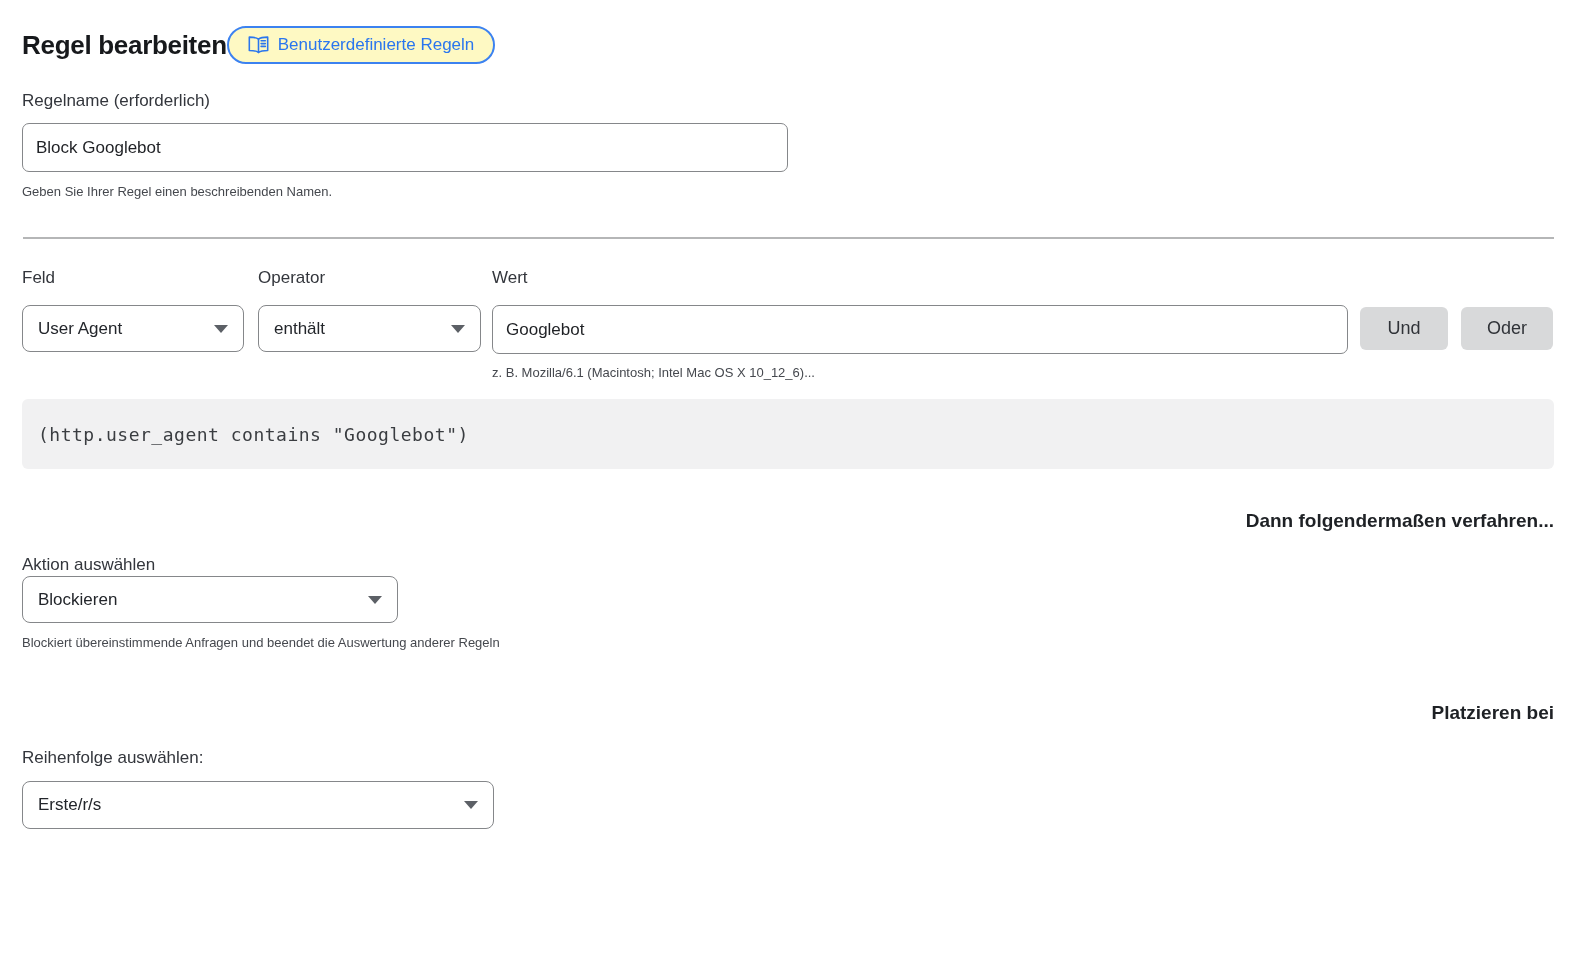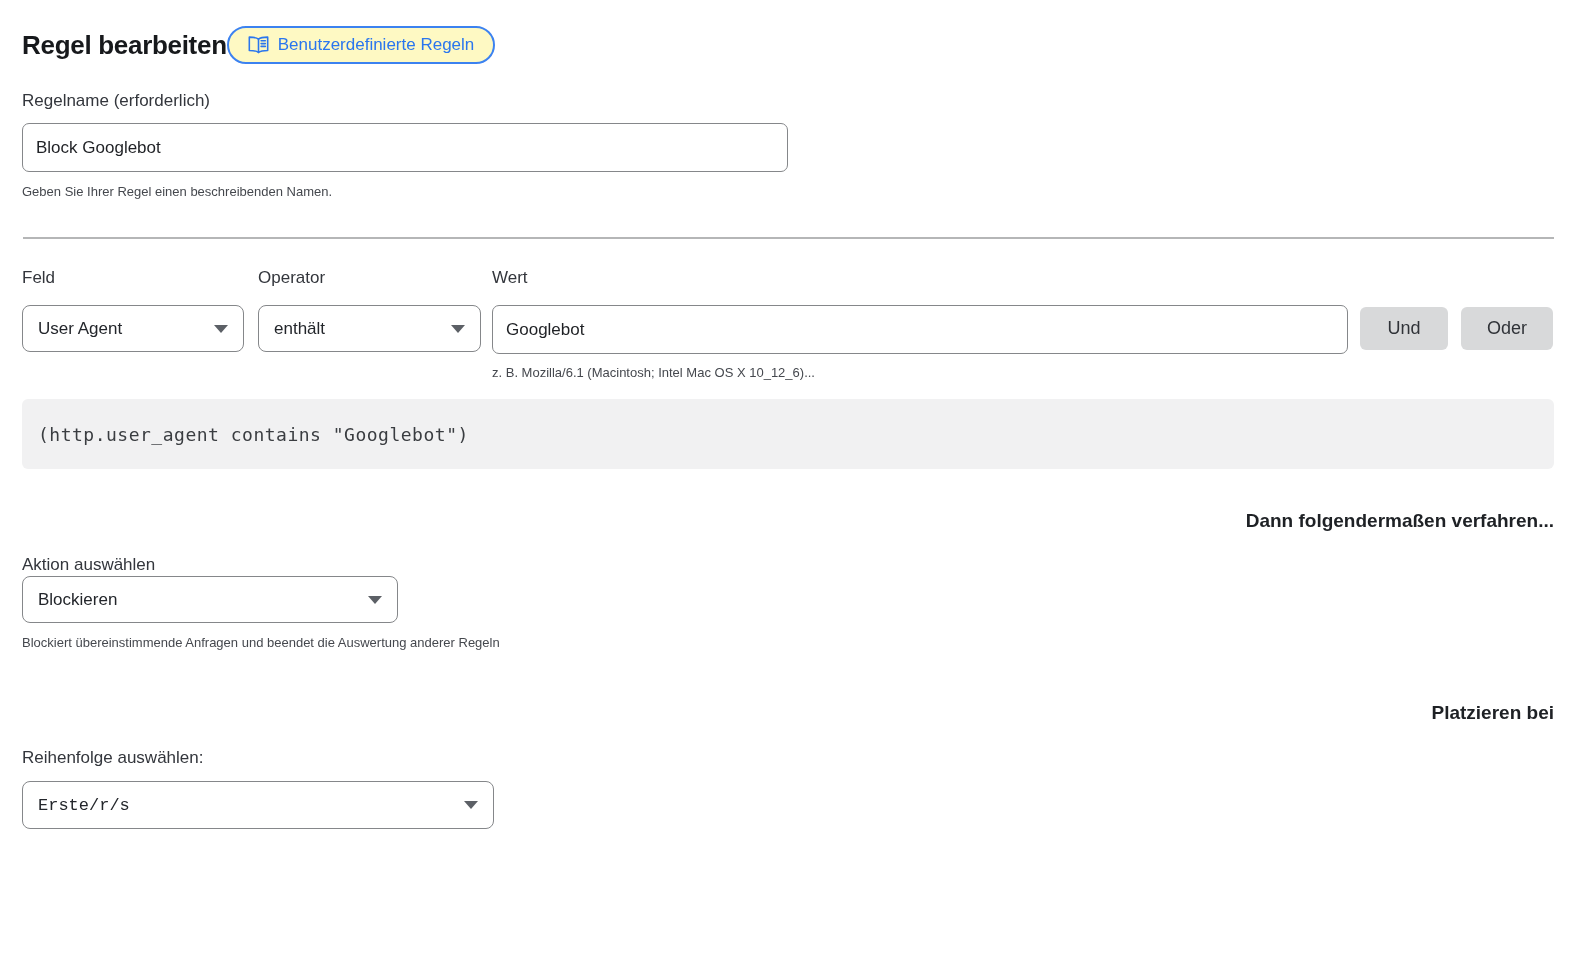--- a/index.html
+++ b/index.html
@@ -159,21 +159,21 @@
 
   
   .action-heading { margin-top: 40px; }
   .action-label { margin-top: 22px; }
   .action-select { margin-top: 1px; width: 376px; height: 47px; }
   .action-helper { margin-top: 10px; }
 
   
   .placement-heading { margin-top: 48px; }
   .placement-label { margin-top: 23px; }
-  .placement-select { margin-top: 13px; width: 472px; height: 48px; font-family: Liberation Mono, monospace; }
+  .placement-select { margin-top: 13px; width: 472px; height: 48px; }
 </style>
 </head>
 <body>
 
 <div class="page">
 
   <div class="header-row">
     <h1 class="page-title">Regel bearbeiten</h1>
     <button class="badge-button">
       <span>

